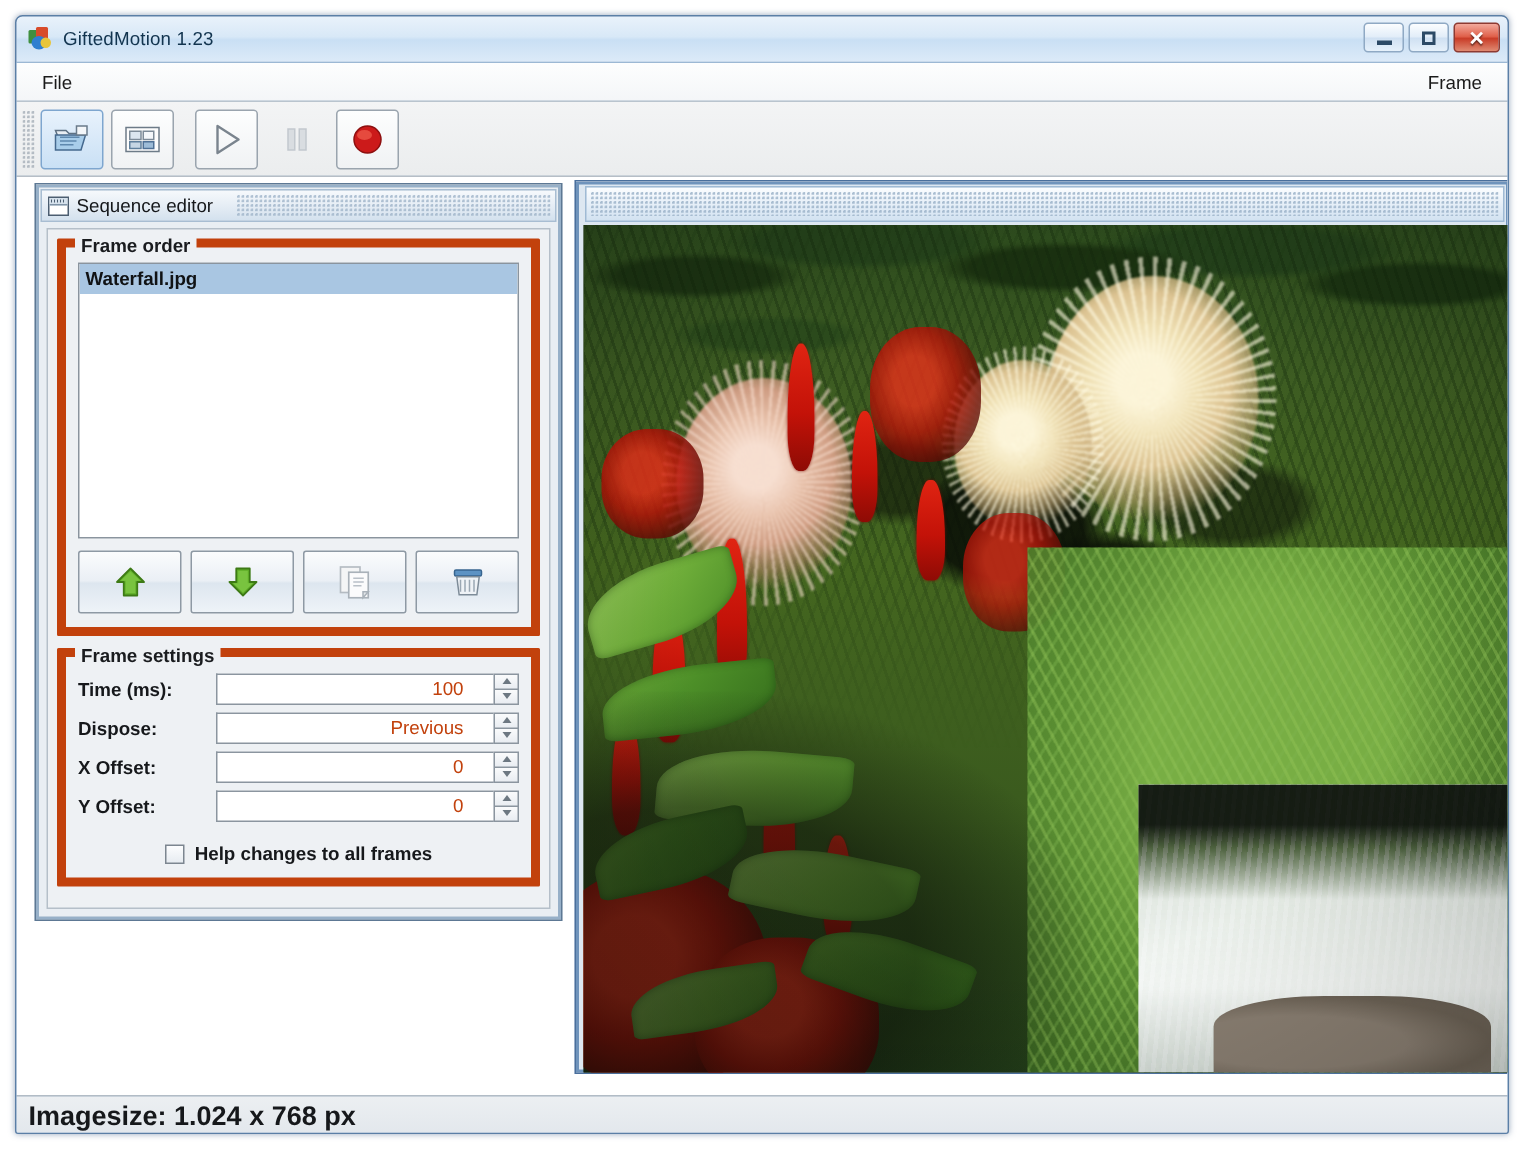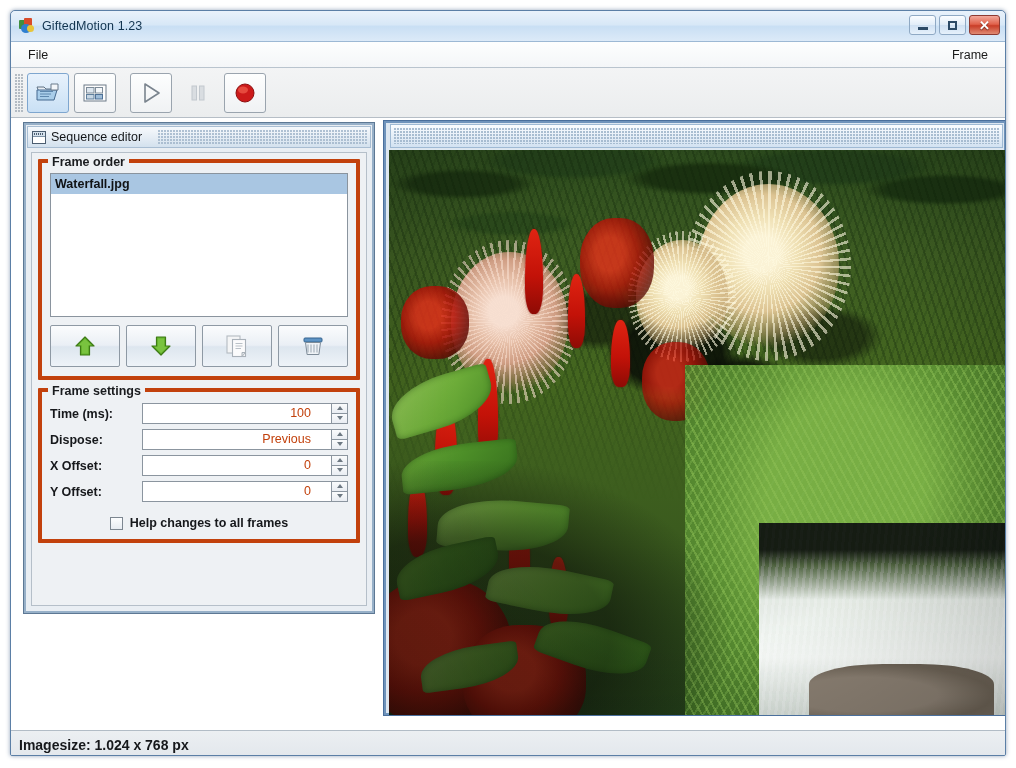--- a/index.html
+++ b/index.html
@@ -193,38 +193,38 @@
     left: 7px; right: 7px; top: 29px; bottom: 7px;
     background: #eef1f4;
     border: 1px solid #b5bfc9;
     box-sizing: border-box;
     padding: 6px;
   }
 
   
   .group {
     position: relative;
-    border: 4px solid #c2410c;
+    border: 6px solid #c2410c;
     border-radius: 1px;
     margin-bottom: 8px;
     padding: 10px 8px 9px 8px;
     box-sizing: border-box;
   }
   .group > .group-title {
     position: absolute;
     top: -8px; left: 6px;
     background: #eef1f4;
     padding: 0 4px;
     font-size: 12.5px; font-weight: bold; color: #1a1c1f;
     white-space: nowrap;
   }
 
   
   #frame-list {
-    height: 144px;
+    height: 184px;
     background: #ffffff;
     border: 1px solid #8a949e;
     box-sizing: border-box;
     overflow: hidden;
   }
   .list-item {
     height: 20px; line-height: 20px;
     font-size: 12.5px; font-weight: bold; color: #101214;
     padding-left: 4px;
     white-space: nowrap;
@@ -469,21 +469,21 @@
   
   #statusbar {
     height: 28px;
     background: linear-gradient(to bottom,#eceff2 0%,#e2e7ec 100%);
     border-top: 1px solid #b2bcc6;
     display: flex; align-items: center;
     padding-left: 8px;
     box-sizing: border-box;
   }
   #status-text {
-    font-size: 14px; font-weight: bold; color: #16181b;
+    font-size: 18px; font-weight: bold; color: #16181b;
     white-space: nowrap;
   }
 </style>
 </head>
 <body>
 
 <div id="desktop">
 
   <div id="app-window">
 

